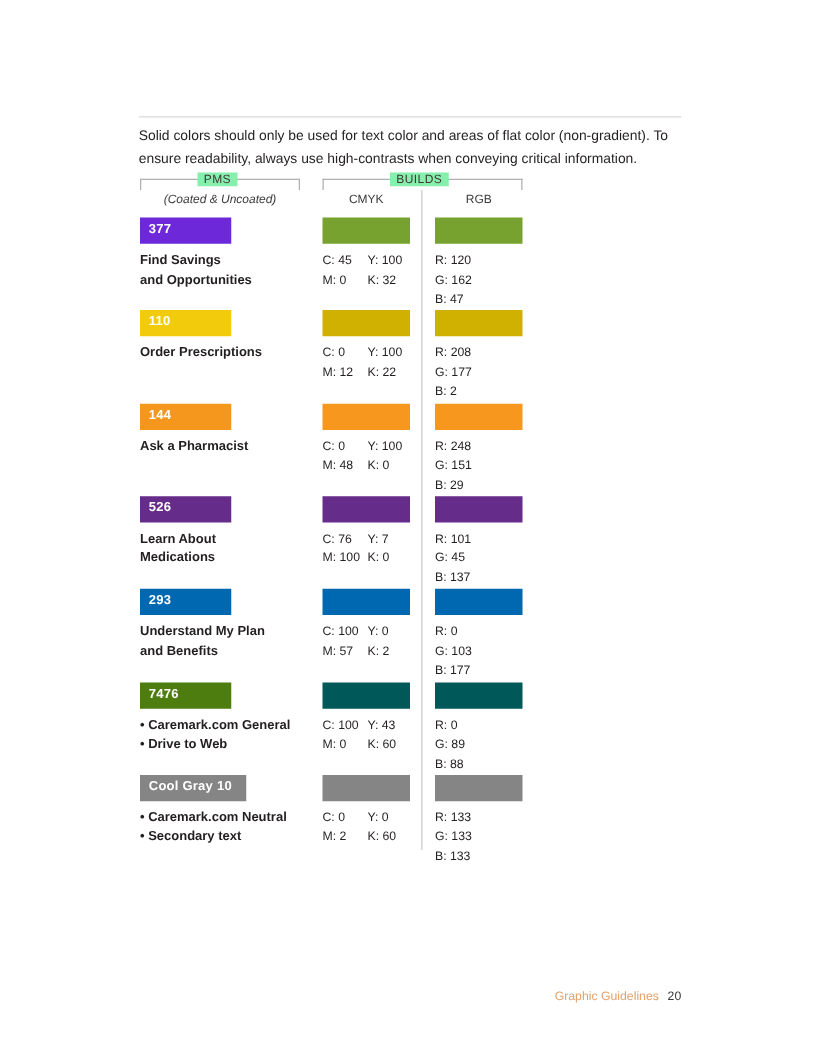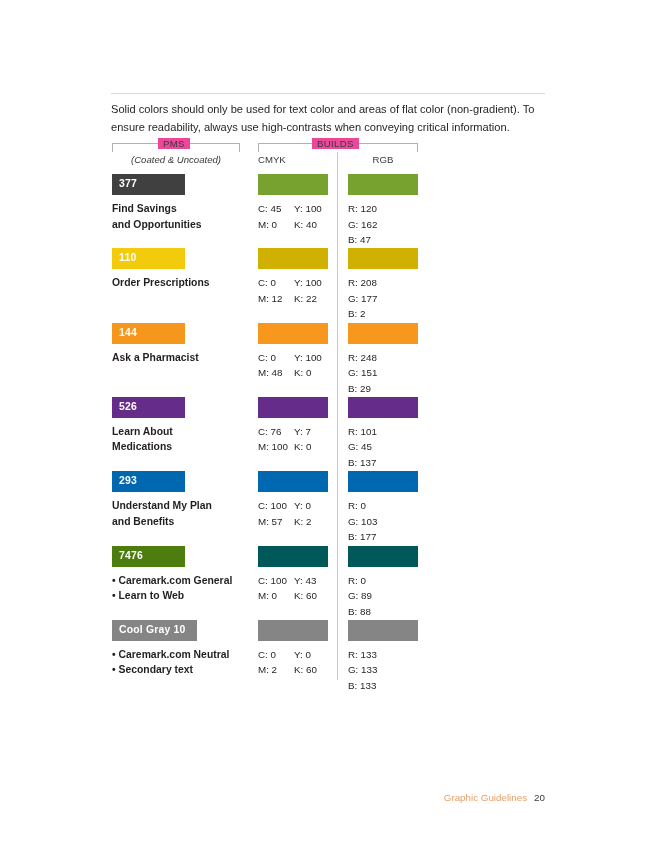--- a/index.html
+++ b/index.html
@@ -54,21 +54,21 @@
   
   .bracket {
     position: absolute;
     border: 1px solid #b0b0b0;
     border-bottom: none;
     height: 9px;
     box-sizing: border-box;
   }
   .bracket-label {
     position: absolute;
-    background: #ec4899;
+    background: #86efac;
     font-size: 9.6px;
     color: #3a3a3a;
     padding: 0 5px;
     letter-spacing: 0.35px;
     white-space: nowrap;
   }
   .col-caption {
     position: absolute;
     font-size: 9.6px;
     color: #3a3a3a;
@@ -178,44 +178,44 @@
 
   <div class="title-rule"></div>
   <div class="intro">Solid colors should only be used for text color and areas of flat color (non-gradient). To ensure readability, always use high-contrasts when conveying critical information.</div>
 
   <div class="bracket" style="left:112px; top:143px; width:128px;"></div>
   <div class="bracket-label" style="left:158px; top:138px;">PMS</div>
   <div class="col-caption" style="left:112px; top:154px; width:128px; text-align:center;font-style:italic;">(Coated &amp; Uncoated)</div>
 
   <div class="bracket" style="left:258px; top:143px; width:160px;"></div>
   <div class="bracket-label" style="left:312px; top:138px;">BUILDS</div>
-  <div class="col-caption" style="left:258px; top:154px; width:70px; text-align:left;">CMYK</div>
+  <div class="col-caption" style="left:258px; top:154px; width:70px; text-align:center;">CMYK</div>
   <div class="col-caption" style="left:348px; top:154px; width:70px; text-align:center;">RGB</div>
 
   <div class="col-divider"></div>
 
   <div id="rows-host">
       <div class="row">
-        <div class="swatch swatch-pms" style="top: 174px; background: #404040;">
+        <div class="swatch swatch-pms" style="top: 174px; background: #6d28d9;">
           <span class="swatch-label">377</span>
         </div>
         <div class="swatch swatch-cmyk" style="top: 174px; background: rgb(120, 162, 47);"></div>
         <div class="swatch swatch-rgb" style="top: 174px; background: rgb(120, 162, 47);"></div>
         <div class="usage" style="top: 201px;">
           <div class="bullet-line">Find Savings</div>
           <div class="bullet-line">and Opportunities</div>
         </div>
         <div class="cmyk-block" style="top: 201px;">
           <div class="pair">
             <span class="k1">C: 45</span>
             <span class="k2">Y: 100</span>
           </div>
           <div class="pair">
             <span class="k1">M: 0</span>
-            <span class="k2">K: 40</span>
+            <span class="k2">K: 32</span>
           </div>
         </div>
         <div class="rgb-block" style="top: 201px;">
           <div>R: 120</div>
           <div>G: 162</div>
           <div>B: 47</div>
         </div>
       </div>
       <div class="row">
         <div class="swatch swatch-pms" style="top: 248.3px; background: rgb(242, 204, 12);">
@@ -320,21 +320,21 @@
         </div>
       </div>
       <div class="row">
         <div class="swatch swatch-pms" style="top: 545.5px; background: #4d7c0f;">
           <span class="swatch-label">7476</span>
         </div>
         <div class="swatch swatch-cmyk" style="top: 545.5px; background: rgb(0, 89, 88);"></div>
         <div class="swatch swatch-rgb" style="top: 545.5px; background: rgb(0, 89, 88);"></div>
         <div class="usage" style="top: 572.5px;">
           <div class="bullet-line">• Caremark.com General</div>
-          <div class="bullet-line">• Learn to Web</div>
+          <div class="bullet-line">• Drive to Web</div>
         </div>
         <div class="cmyk-block" style="top: 572.5px;">
           <div class="pair">
             <span class="k1">C: 100</span>
             <span class="k2">Y: 43</span>
           </div>
           <div class="pair">
             <span class="k1">M: 0</span>
             <span class="k2">K: 60</span>
           </div>

